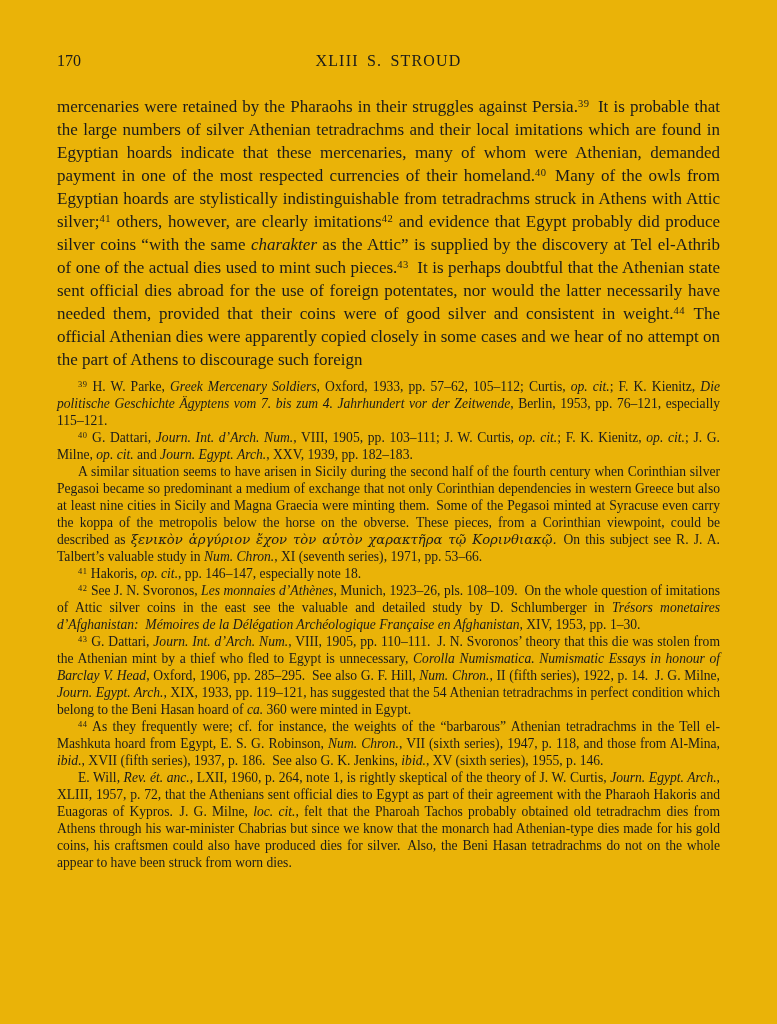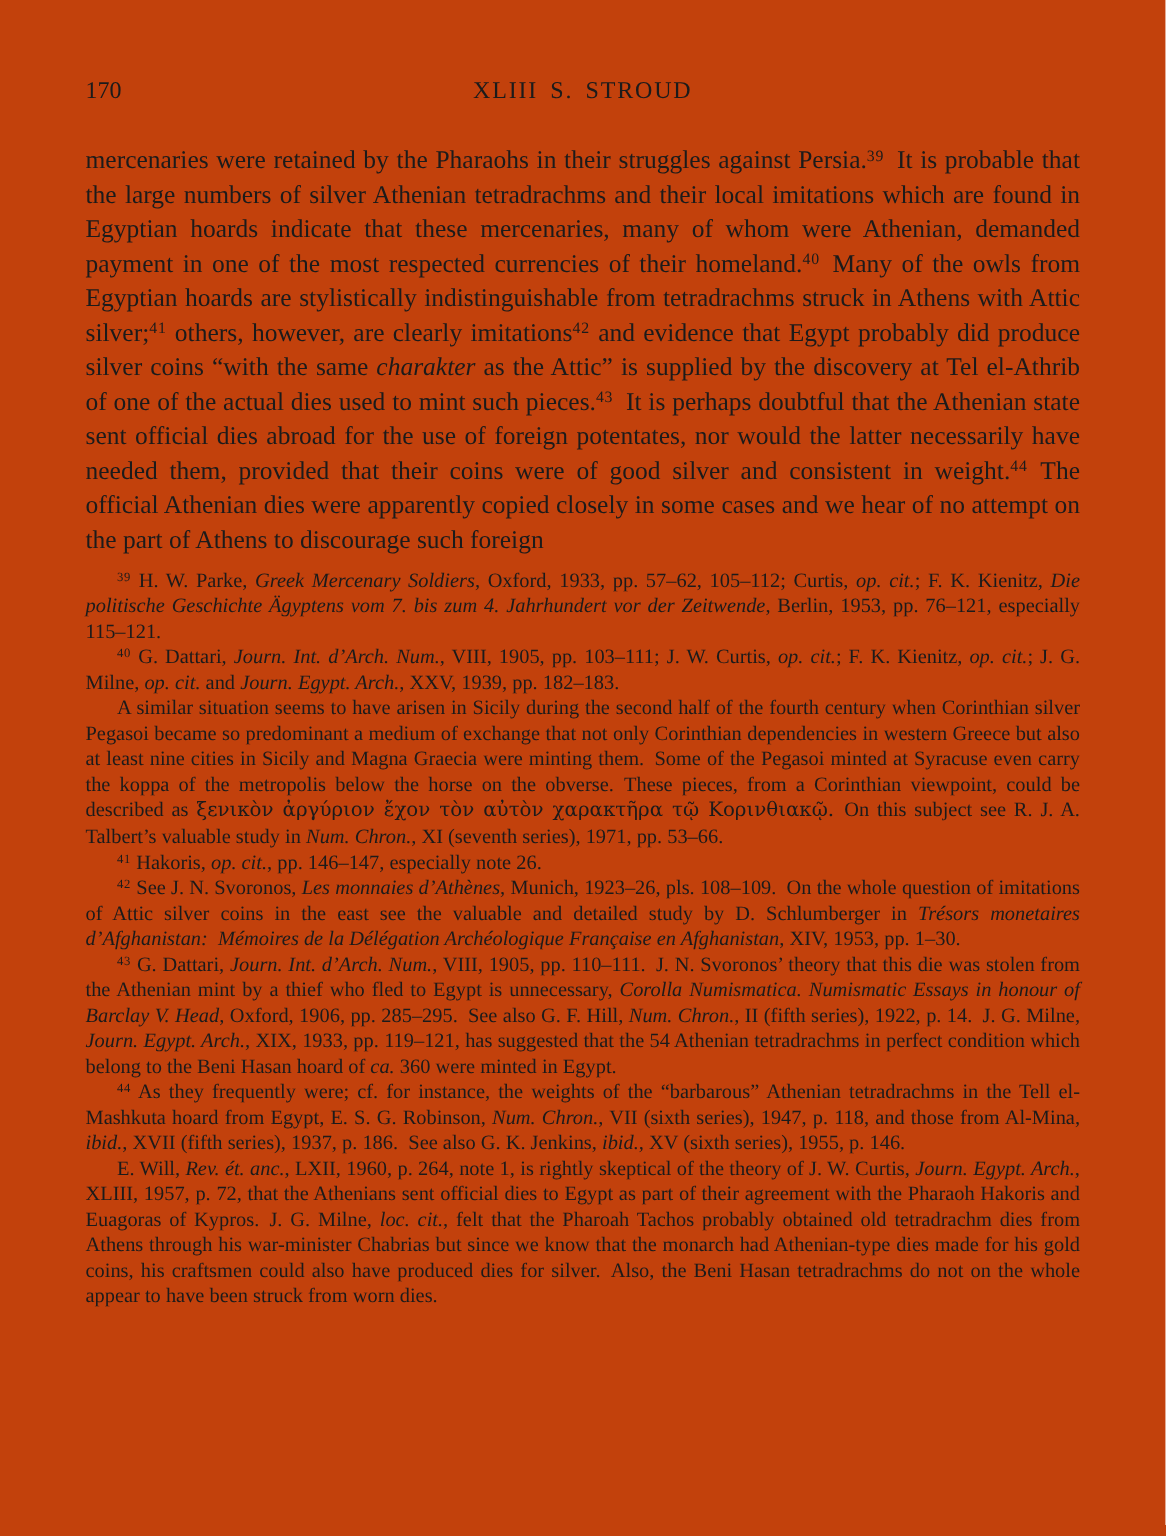--- a/index.html
+++ b/index.html
@@ -4,21 +4,21 @@
 <style>
   * { margin: 0; padding: 0; box-sizing: border-box; }
   html, body { background: #ffffff; }
   body {
     width: 777px; height: 1024px;
     font-family: "Liberation Serif", "DejaVu Serif", serif;
   }
   .page {
     position: relative;
     width: 777px; height: 1024px;
-    background: #c2410c;
+    background: #eab308;
     color: #1b1b1b;
     padding: 52px 57px 0 57px;
     overflow: hidden;
   }
   .page-header {
     position: relative;
     height: 19px;
     font-size: 16px;
   }
   .page-number {
@@ -47,20 +47,21 @@
   sup {
     font-size: 0.62em;
     vertical-align: baseline;
     position: relative;
     top: -0.5em;
     line-height: 0;
     letter-spacing: 0.5px;
   }
   .it { font-style: italic; }
   .greek {
+    font-style: italic;
     font-family: "DejaVu Serif", serif;
     font-size: 0.97em;
   }
 </style>
 </head>
 <body>
 
 <div class="page">
   <div class="page-header">
     <span class="page-number">170</span>
@@ -68,19 +69,19 @@
   </div>
 
   <div class="body-text">
       <p class="para"><span>mercenaries were retained by the Pharaohs in their struggles against Persia.</span><sup>39</sup><span> It is probable that the large numbers of silver Athenian tetradrachms and their local imitations which are found in Egyptian hoards indicate that these mercenaries, many of whom were Athenian, demanded payment in one of the most respected currencies of their homeland.</span><sup>40</sup><span> Many of the owls from Egyptian hoards are stylistically indistinguishable from tetradrachms struck in Athens with Attic silver;</span><sup>41</sup><span> others, however, are clearly imitations</span><sup>42</sup><span> and evidence that Egypt probably did produce silver coins “with the same </span><span class="it">charakter</span><span> as the Attic” is supplied by the discovery at Tel el-Athrib of one of the actual dies used to mint such pieces.</span><sup>43</sup><span> It is perhaps doubtful that the Athenian state sent official dies abroad for the use of foreign potentates, nor would the latter necessarily have needed them, provided that their coins were of good silver and consistent in weight.</span><sup>44</sup><span> The official Athenian dies were apparently copied closely in some cases and we hear of no attempt on the part of Athens to discourage such foreign</span></p>
     </div>
 
   <div class="footnotes">
       <p class="para indent"><sup>39</sup><span> H. W. Parke, </span><span class="it">Greek Mercenary Soldiers</span><span>, Oxford, 1933, pp. 57–62, 105–112; Curtis, </span><span class="it">op. cit.</span><span>; F. K. Kienitz, </span><span class="it">Die politische Geschichte Ägyptens vom 7. bis zum 4. Jahrhundert vor der Zeitwende</span><span>, Berlin, 1953, pp. 76–121, especially 115–121.</span></p>
       <p class="para indent"><sup>40</sup><span> G. Dattari, </span><span class="it">Journ. Int. d’Arch. Num.</span><span>, VIII, 1905, pp. 103–111; J. W. Curtis, </span><span class="it">op. cit.</span><span>; F. K. Kienitz, </span><span class="it">op. cit.</span><span>; J. G. Milne, </span><span class="it">op. cit.</span><span> and </span><span class="it">Journ. Egypt. Arch.</span><span>, XXV, 1939, pp. 182–183.</span></p>
       <p class="para indent"><span>A similar situation seems to have arisen in Sicily during the second half of the fourth century when Corinthian silver Pegasoi became so predominant a medium of exchange that not only Corinthian dependencies in western Greece but also at least nine cities in Sicily and Magna Graecia were minting them. Some of the Pegasoi minted at Syracuse even carry the koppa of the metropolis below the horse on the obverse. These pieces, from a Corinthian viewpoint, could be described as </span><span class="greek">ξενικὸν ἀργύριον ἔχον τὸν αὐτὸν χαρακτῆρα τῷ Κορινθιακῷ.</span><span> On this subject see R. J. A. Talbert’s valuable study in </span><span class="it">Num. Chron.</span><span>, XI (seventh series), 1971, pp. 53–66.</span></p>
-      <p class="para indent"><sup>41</sup><span> Hakoris, </span><span class="it">op. cit.</span><span>, pp. 146–147, especially note 26.</span></p>
+      <p class="para indent"><sup>41</sup><span> Hakoris, </span><span class="it">op. cit.</span><span>, pp. 146–147, especially note 18.</span></p>
       <p class="para indent"><sup>42</sup><span> See J. N. Svoronos, </span><span class="it">Les monnaies d’Athènes</span><span>, Munich, 1923–26, pls. 108–109. On the whole question of imitations of Attic silver coins in the east see the valuable and detailed study by D. Schlumberger in </span><span class="it">Trésors monetaires d’Afghanistan: Mémoires de la Délégation Archéologique Française en Afghanistan</span><span>, XIV, 1953, pp. 1–30.</span></p>
       <p class="para indent"><sup>43</sup><span> G. Dattari, </span><span class="it">Journ. Int. d’Arch. Num.</span><span>, VIII, 1905, pp. 110–111. J. N. Svoronos’ theory that this die was stolen from the Athenian mint by a thief who fled to Egypt is unnecessary, </span><span class="it">Corolla Numismatica. Numismatic Essays in honour of Barclay V. Head</span><span>, Oxford, 1906, pp. 285–295. See also G. F. Hill, </span><span class="it">Num. Chron.</span><span>, II (fifth series), 1922, p. 14. J. G. Milne, </span><span class="it">Journ. Egypt. Arch.</span><span>, XIX, 1933, pp. 119–121, has suggested that the 54 Athenian tetradrachms in perfect condition which belong to the Beni Hasan hoard of </span><span class="it">ca.</span><span> 360 were minted in Egypt.</span></p>
       <p class="para indent"><sup>44</sup><span> As they frequently were; cf. for instance, the weights of the “barbarous” Athenian tetradrachms in the Tell el-Mashkuta hoard from Egypt, E. S. G. Robinson, </span><span class="it">Num. Chron.</span><span>, VII (sixth series), 1947, p. 118, and those from Al-Mina, </span><span class="it">ibid.</span><span>, XVII (fifth series), 1937, p. 186. See also G. K. Jenkins, </span><span class="it">ibid.</span><span>, XV (sixth series), 1955, p. 146.</span></p>
       <p class="para indent"><span>E. Will, </span><span class="it">Rev. ét. anc.</span><span>, LXII, 1960, p. 264, note 1, is rightly skeptical of the theory of J. W. Curtis, </span><span class="it">Journ. Egypt. Arch.</span><span>, XLIII, 1957, p. 72, that the Athenians sent official dies to Egypt as part of their agreement with the Pharaoh Hakoris and Euagoras of Kypros. J. G. Milne, </span><span class="it">loc. cit.</span><span>, felt that the Pharoah Tachos probably obtained old tetradrachm dies from Athens through his war-minister Chabrias but since we know that the monarch had Athenian-type dies made for his gold coins, his craftsmen could also have produced dies for silver. Also, the Beni Hasan tetradrachms do not on the whole appear to have been struck from worn dies.</span></p>
     </div>
 </div>
 
 </body></html>

